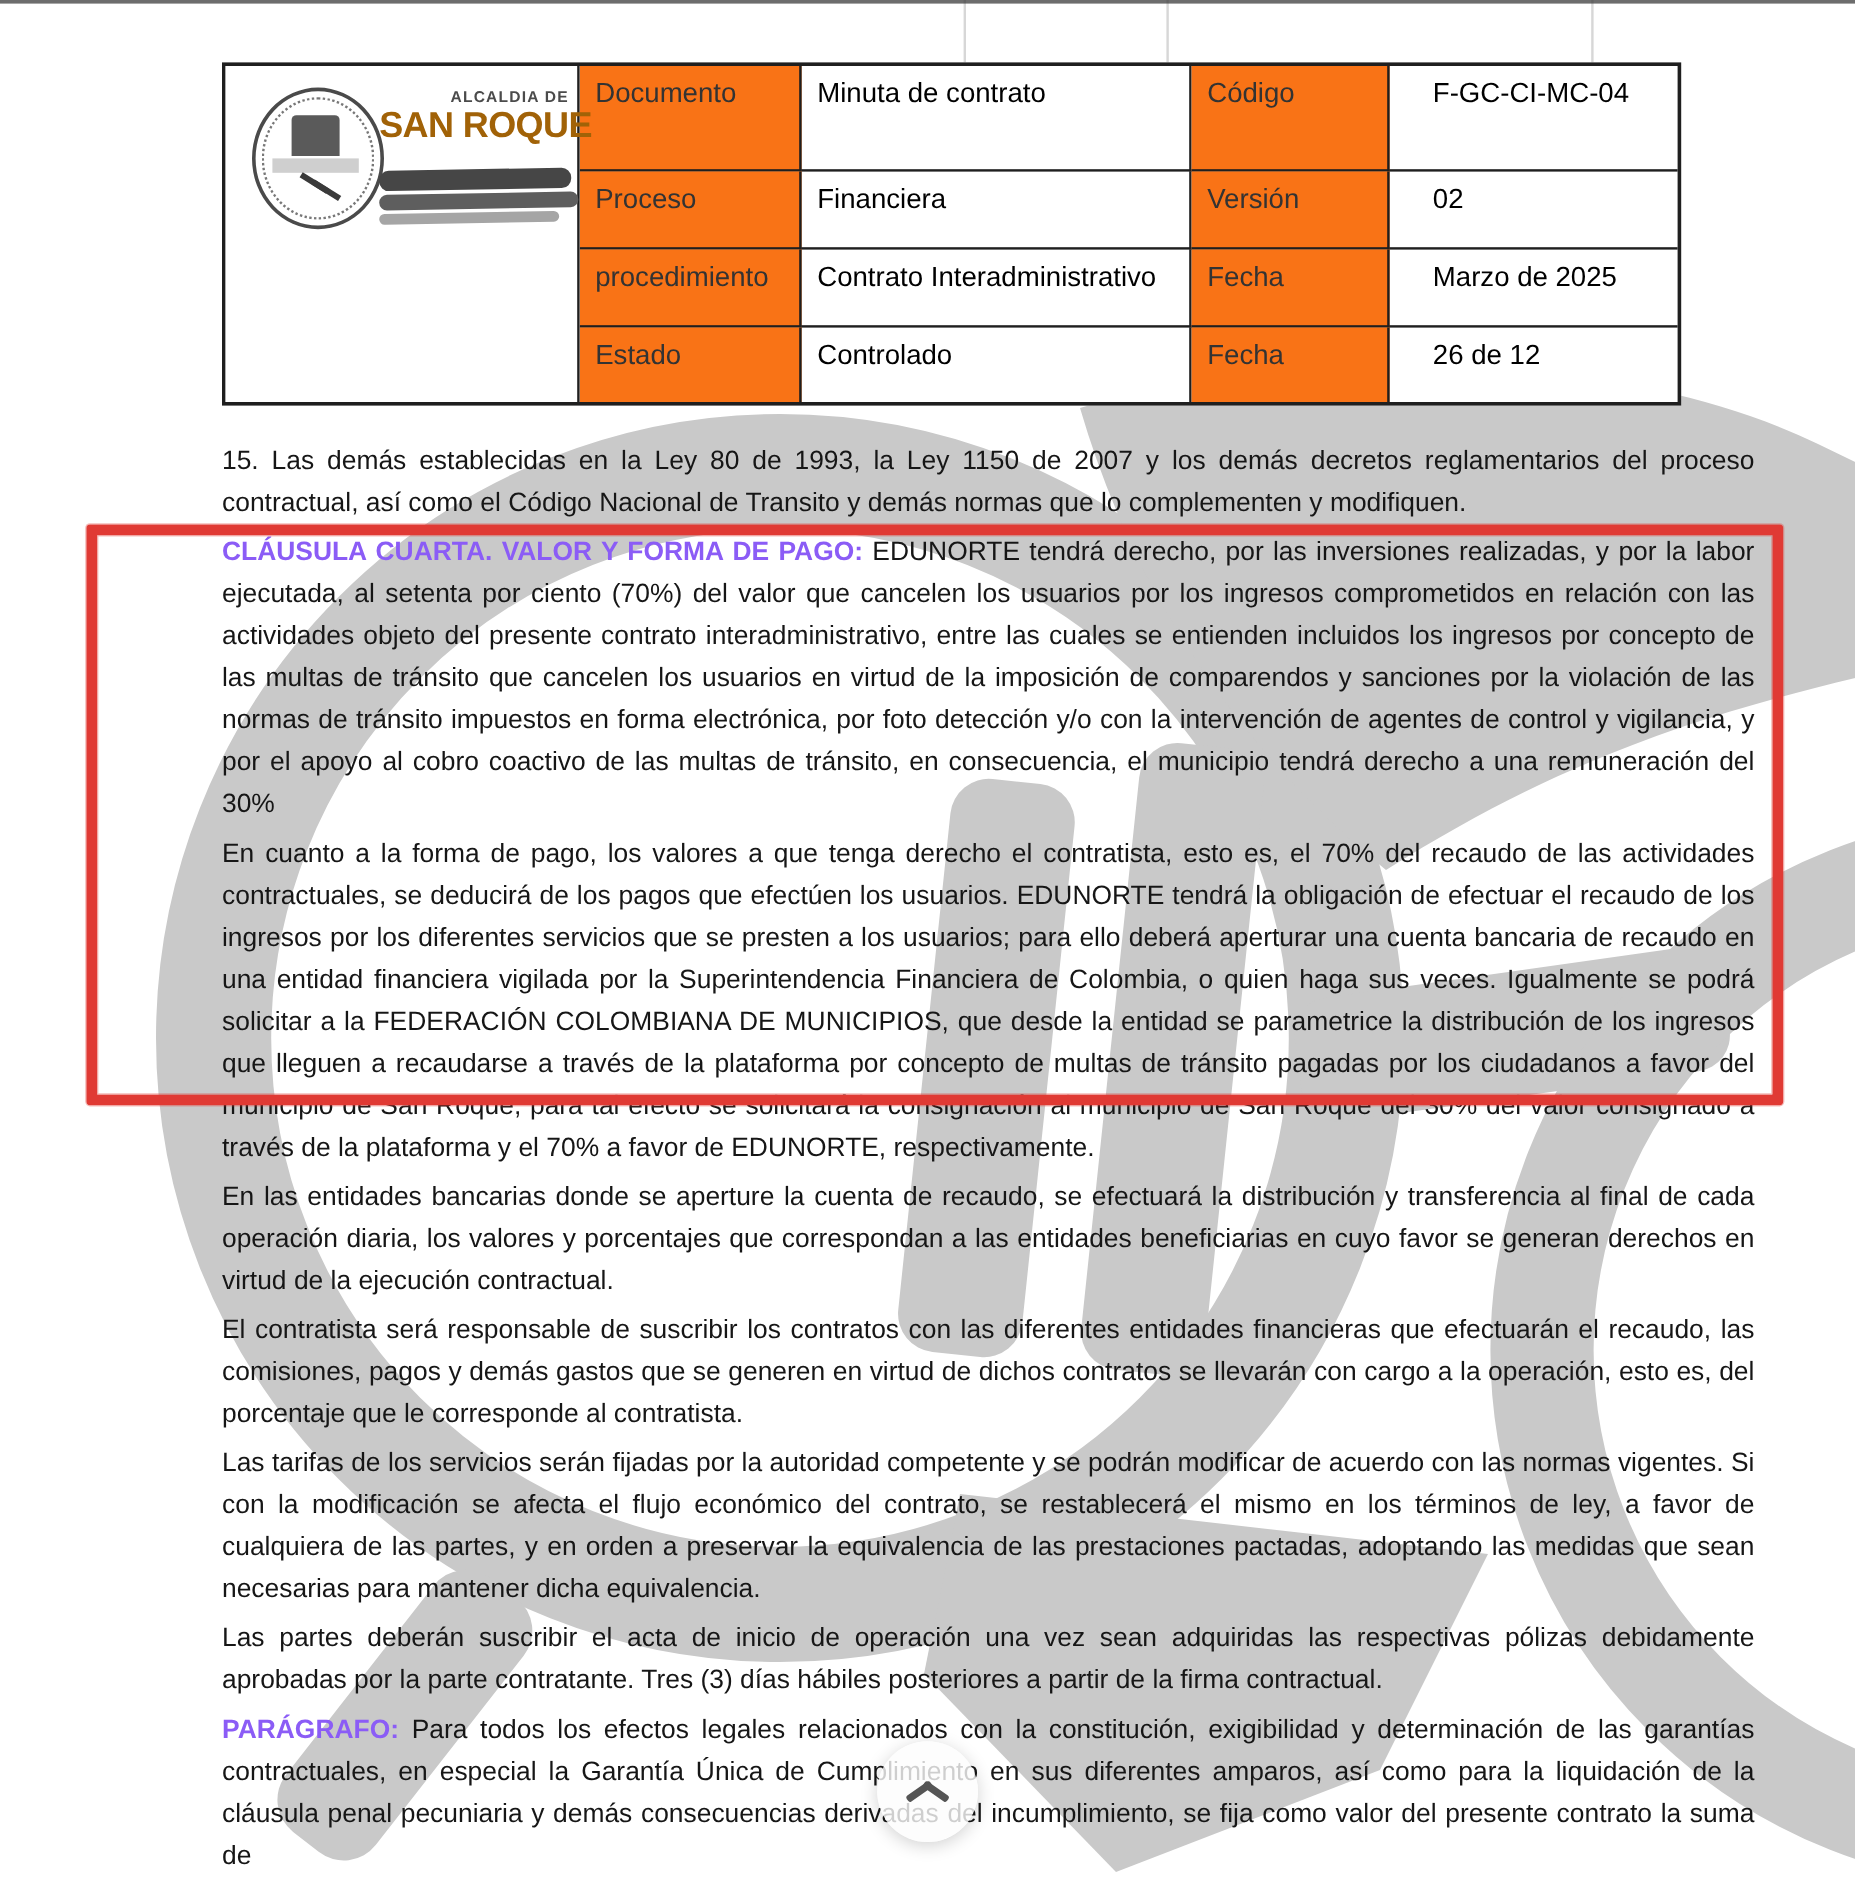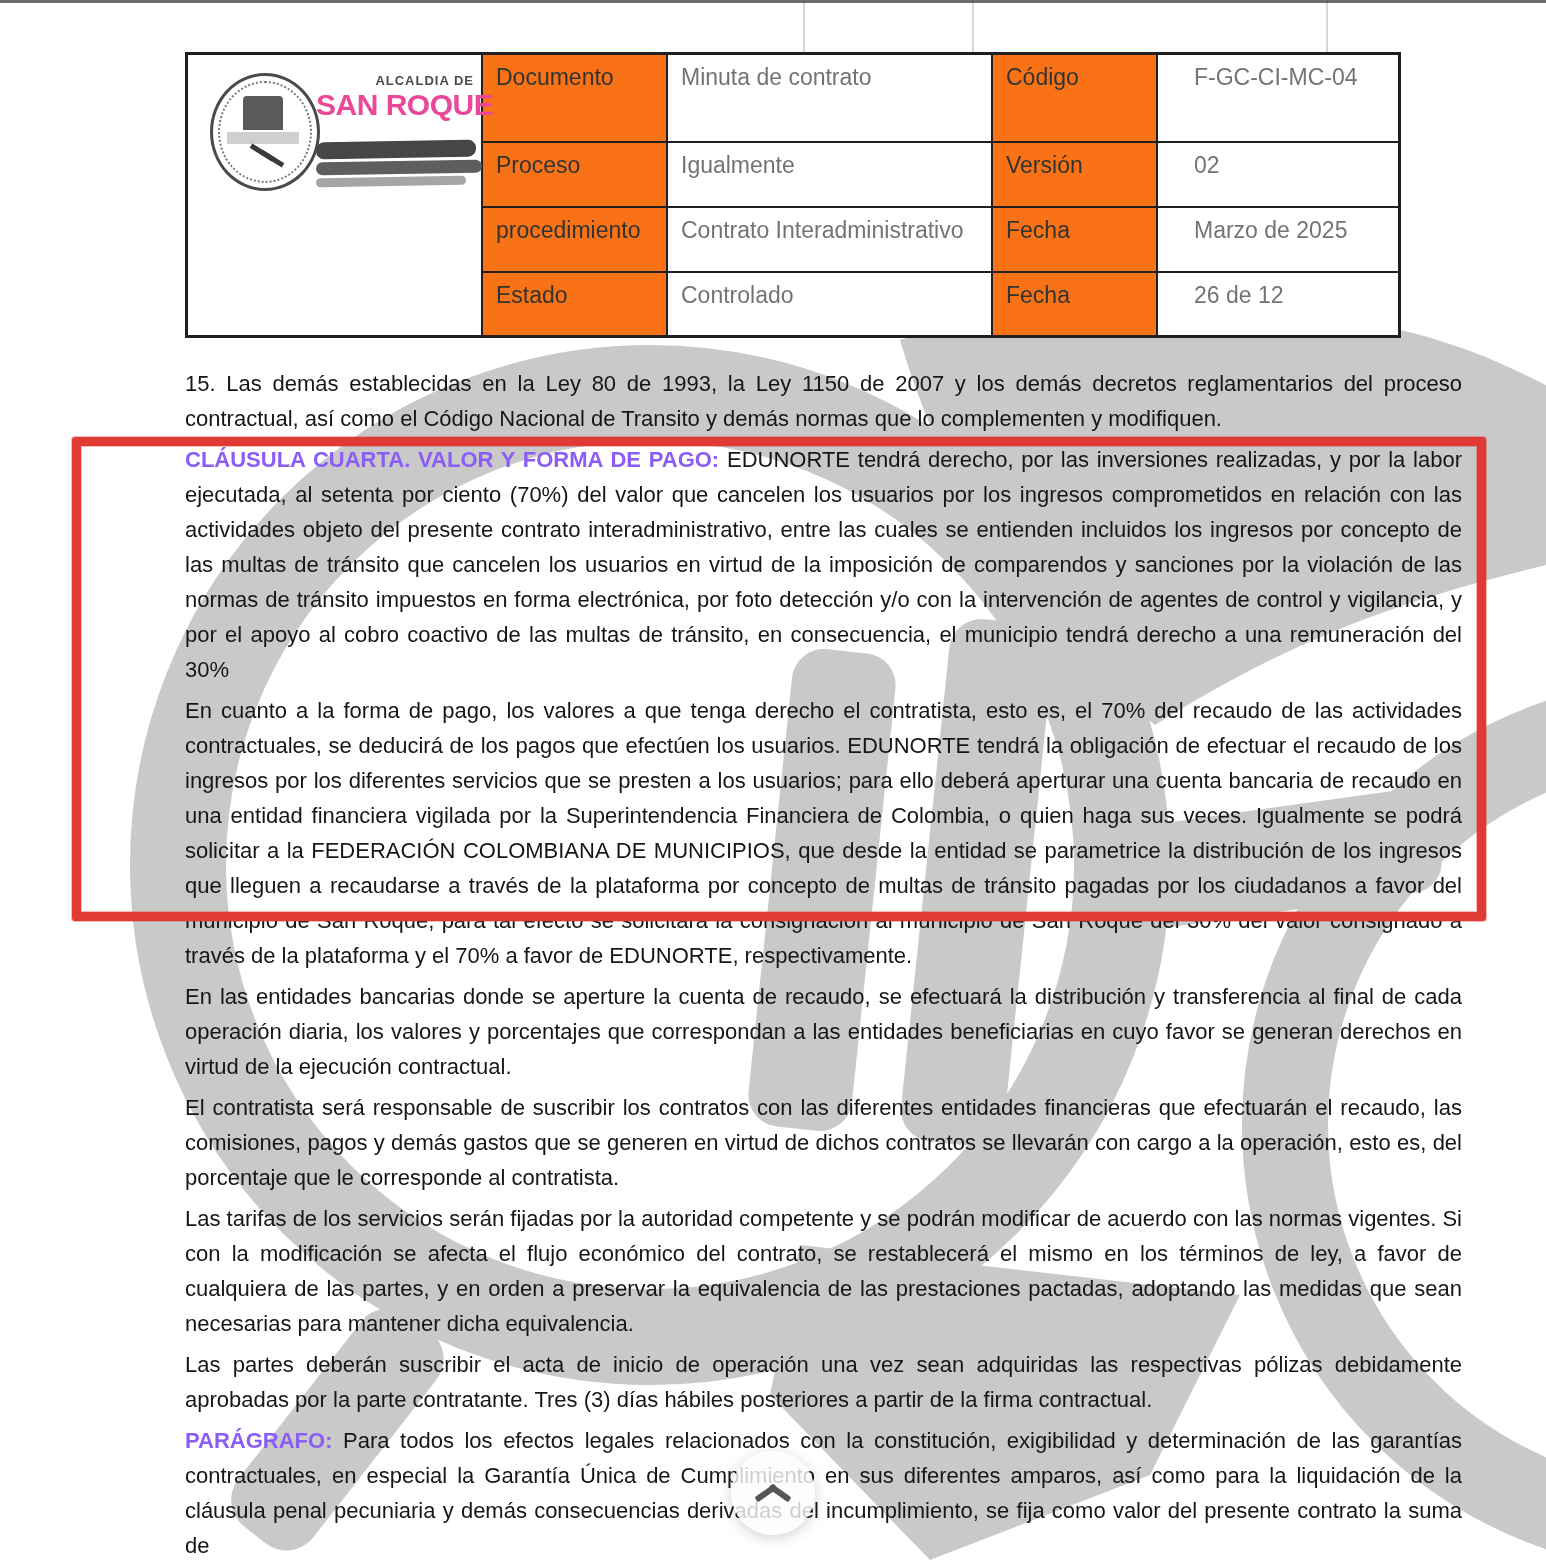--- a/index.html
+++ b/index.html
@@ -14,38 +14,38 @@
   .scratch.s3{left:1326px;top:0;height:60px;}
 
   
   .watermark{position:absolute;left:0;top:295px;z-index:0;pointer-events:none;}
 
   
   .header-table{position:absolute;left:185px;top:52px;width:1216px;height:286px;z-index:2;
     display:grid;grid-template-columns:295px 185px 325px 165px 1fr;
     grid-template-rows:88px 65px 65px 1fr;border:3px solid #1f1f1f;background:#fff;box-sizing:border-box;}
   .cell{border-right:2px solid #1f1f1f;border-bottom:2px solid #1f1f1f;box-sizing:border-box;
-        padding:9px 13px;font-size:23px;line-height:1.15;color:#737373;overflow:hidden;}
+        padding:9px 13px;font-size:23px;line-height:1.15;color:#000000;overflow:hidden;}
   .cell.last-col{border-right:none;padding-left:36px;}
   .cell.last-row{border-bottom:none;}
   .cell.label{background:#f97316;color:#333;}
   .logo-cell{grid-row:1 / span 4;border-right:2px solid #1f1f1f;box-sizing:border-box;
              position:relative;background:#fff;}
 
   
   .seal{position:absolute;left:22px;top:18px;width:104px;height:112px;border:3px solid #4a4a4a;border-radius:50%;}
   .seal .rim{position:absolute;inset:5px;border:2px dotted #777;border-radius:50%;}
   .seal .building{position:absolute;left:30px;top:20px;width:40px;height:34px;background:#5a5a5a;border-radius:4px 4px 0 0;}
   .seal .band{position:absolute;left:14px;top:56px;width:72px;height:12px;background:#cfcfcf;}
   .seal .slash{position:absolute;width:26px;height:5px;background:#3a3a3a;}
   .seal .slash.a{left:36px;top:74px;transform:rotate(32deg);}
   .seal .slash.b{left:46px;top:80px;transform:rotate(32deg);}
   .logo-text{position:absolute;left:128px;top:18px;width:158px;text-align:right;}
   .logo-text .small{font-size:13px;font-weight:bold;letter-spacing:1px;color:#4b4b4b;}
-  .logo-text .big{font-size:30px;font-weight:bold;letter-spacing:-0.5px;color:#ec4899;white-space:nowrap;}
+  .logo-text .big{font-size:30px;font-weight:bold;letter-spacing:-0.5px;color:#a16207;white-space:nowrap;}
   .brush{position:absolute;left:128px;width:160px;border-radius:8px;}
   .brush.b1{top:86px;height:17px;background:#464646;transform:rotate(-1deg);}
   .brush.b2{top:106px;height:13px;background:#5e5e5e;transform:rotate(-1deg);width:166px;}
   .brush.b3{top:122px;height:9px;background:#a5a5a5;transform:rotate(-1deg);width:150px;}
 
   
   .doc-body{position:absolute;left:185px;top:366px;width:1277px;z-index:2;
             font-size:22px;line-height:35px;text-align:justify;color:#161616;}
   .doc-body p{margin:0 0 6px 0;}
   .doc-body b{color:#8b5cf6;}
@@ -104,21 +104,21 @@
       <div class="brush b2"></div>
       <div class="brush b3"></div>
     </div>
 
     <div class="cell label">Documento</div>
     <div class="cell">Minuta de contrato</div>
     <div class="cell label">Código</div>
     <div class="cell last-col">F-GC-CI-MC-04</div>
 
     <div class="cell label">Proceso</div>
-    <div class="cell">Igualmente</div>
+    <div class="cell">Financiera</div>
     <div class="cell label">Versión</div>
     <div class="cell last-col">02</div>
 
     <div class="cell label">procedimiento</div>
     <div class="cell">Contrato Interadministrativo</div>
     <div class="cell label">Fecha</div>
     <div class="cell last-col">Marzo de 2025</div>
 
     <div class="cell label last-row">Estado</div>
     <div class="cell last-row">Controlado</div>

